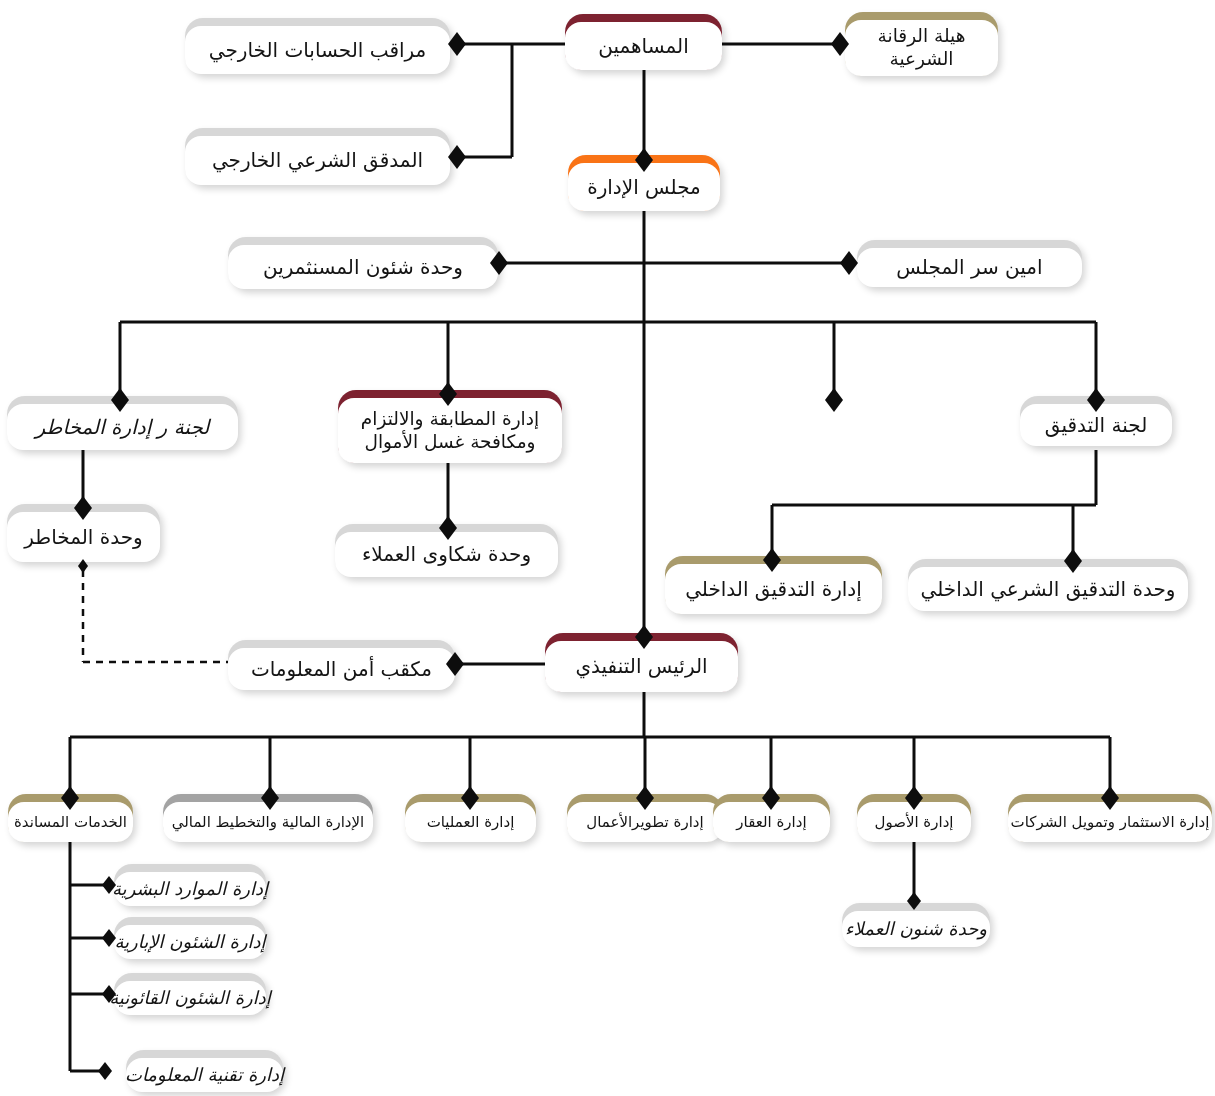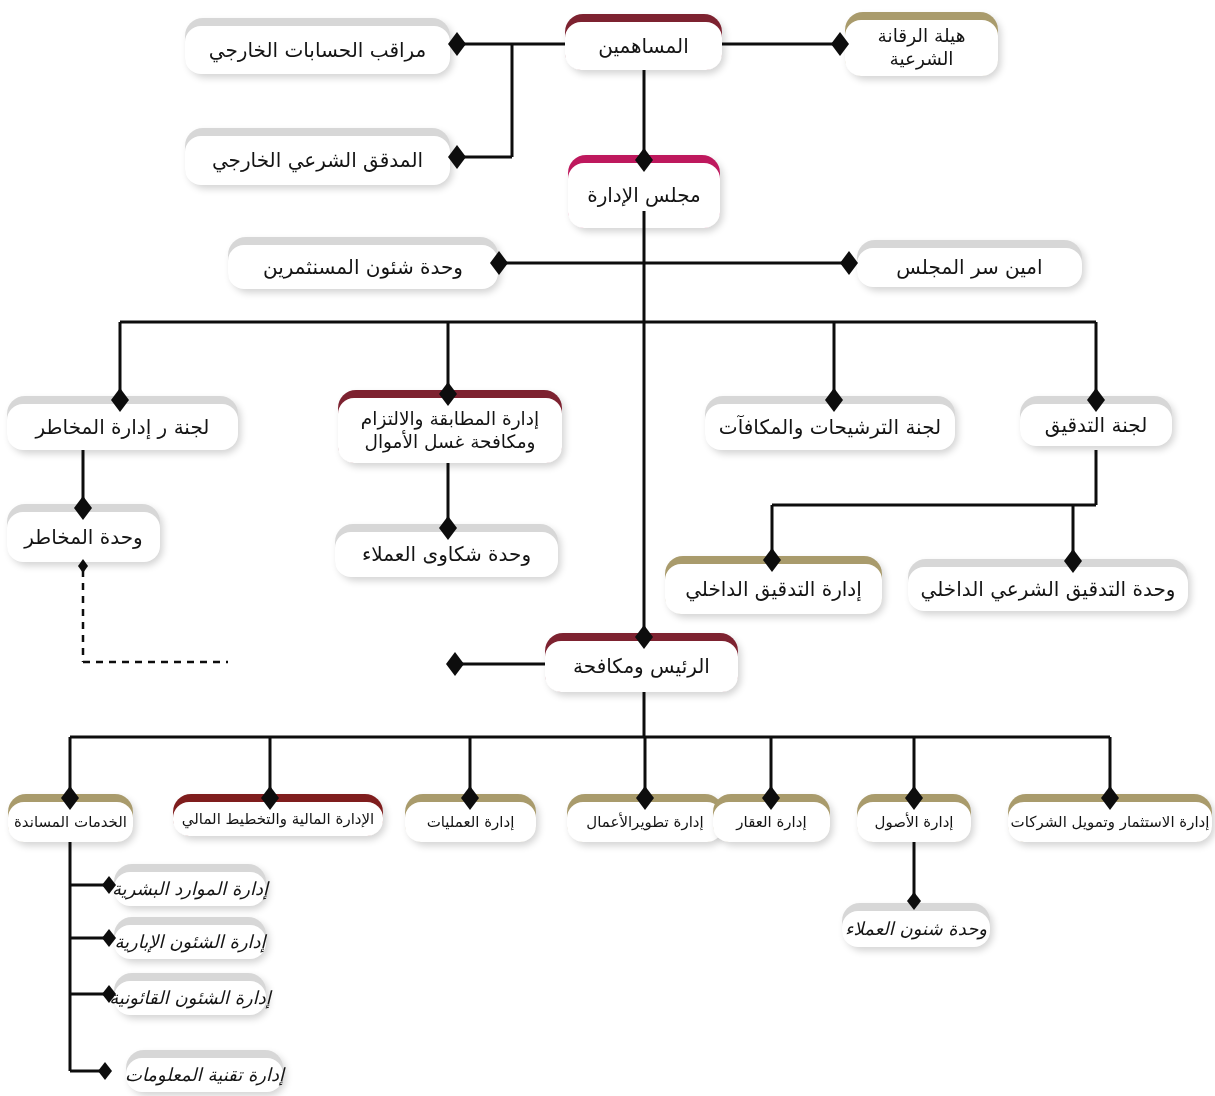--- a/index.html
+++ b/index.html
@@ -37,52 +37,47 @@
   <div class="node md wrap" style="left: 845px; top: 12px; width: 153px; height: 64px; background: rgb(169, 155, 108);">
     <div class="inner">
         <span class="lbl">هيلة الرقانة الشرعية</span>
       </div>
   </div>
   <div class="node lg" style="left: 185px; top: 128px; width: 265px; height: 57px; background: rgb(215, 215, 215);">
     <div class="inner">
         <span class="lbl">المدقق الشرعي  الخارجي</span>
       </div>
   </div>
-  <div class="node lg" style="left: 568px; top: 155px; width: 152px; height: 73px; background: #be185d;">
+  <div class="node lg" style="left: 568px; top: 155px; width: 152px; height: 56px; background: #f97316;">
     <div class="inner">
         <span class="lbl">مجلس الإدارة</span>
       </div>
   </div>
 
   <div class="node lg" style="left: 228px; top: 237px; width: 270px; height: 52px; background: rgb(215, 215, 215);">
     <div class="inner">
         <span class="lbl">وحدة شئون المسنثمرين</span>
       </div>
   </div>
   <div class="node lg" style="left: 857px; top: 240px; width: 225px; height: 47px; background: rgb(215, 215, 215);">
     <div class="inner">
         <span class="lbl">امين  سر المجلس</span>
       </div>
   </div>
 
-  <div class="node lg" style="left: 7px; top: 396px; width: 231px; height: 54px; background: rgb(215, 215, 215);">
+  <div class="node lg" style="left: 7px; top: 396px; width: 231px; height: 54px; background: rgb(215, 215, 215); font-style: italic;">
     <div class="inner">
         <span class="lbl">لجنة ر إدارة المخاطر</span>
       </div>
   </div>
   <div class="node md wrap" style="left: 338px; top: 390px; width: 224px; height: 73px; background: rgb(125, 34, 48);">
     <div class="inner">
         <span class="lbl">إدارة المطابقة والالتزام ومكافحة غسل الأموال</span>
       </div>
   </div>
-  <div class="node lg" style="left: 705px; top: 396px; width: 250px; height: 54px; background: rgb(215, 215, 215);">
-    <div class="inner">
-        <span class="lbl">لجنة الترشيحات والمكافآت</span>
-      </div>
-  </div>
   <div class="node lg" style="left: 1020px; top: 396px; width: 152px; height: 50px; background: rgb(215, 215, 215);">
     <div class="inner">
         <span class="lbl">لجنة التدقيق</span>
       </div>
   </div>
 
   <div class="node lg" style="left: 7px; top: 504px; width: 153px; height: 58px; background: rgb(215, 215, 215);">
     <div class="inner">
         <span class="lbl">وحدة المخاطر</span>
       </div>
@@ -98,30 +93,35 @@
       </div>
   </div>
   <div class="node lg" style="left: 908px; top: 559px; width: 280px; height: 52px; background: rgb(215, 215, 215);">
     <div class="inner">
         <span class="lbl">وحدة التدقيق الشرعي  الداخلي</span>
       </div>
   </div>
 
   <div class="node lg" style="left: 545px; top: 633px; width: 193px; height: 59px; background: rgb(125, 34, 48);">
     <div class="inner">
-        <span class="lbl">الرئيس ومكافحة</span>
+        <span class="lbl">الرئيس التنفيذي</span>
+      </div>
+  </div>
+  <div class="node lg" style="left: 228px; top: 640px; width: 227px; height: 50px; background: rgb(215, 215, 215);">
+    <div class="inner">
+        <span class="lbl">مكقب أمن المعلومات</span>
       </div>
   </div>
 
   <div class="node sm" style="left: 8px; top: 794px; width: 125px; height: 48px; background: rgb(169, 155, 108);">
     <div class="inner">
         <span class="lbl">الخدمات المساندة</span>
       </div>
   </div>
-  <div class="node sm" style="left: 173px; top: 794px; width: 210px; height: 42px; background: #7f1d1d;">
+  <div class="node sm" style="left: 163px; top: 794px; width: 210px; height: 48px; background: #a3a3a3;">
     <div class="inner">
         <span class="lbl">الإدارة المالية والتخطيط المالي</span>
       </div>
   </div>
   <div class="node sm" style="left: 405px; top: 794px; width: 131px; height: 48px; background: rgb(169, 155, 108);">
     <div class="inner">
         <span class="lbl">إدارة العمليات</span>
       </div>
   </div>
   <div class="node sm" style="left: 567px; top: 794px; width: 156px; height: 48px; background: rgb(169, 155, 108);">

